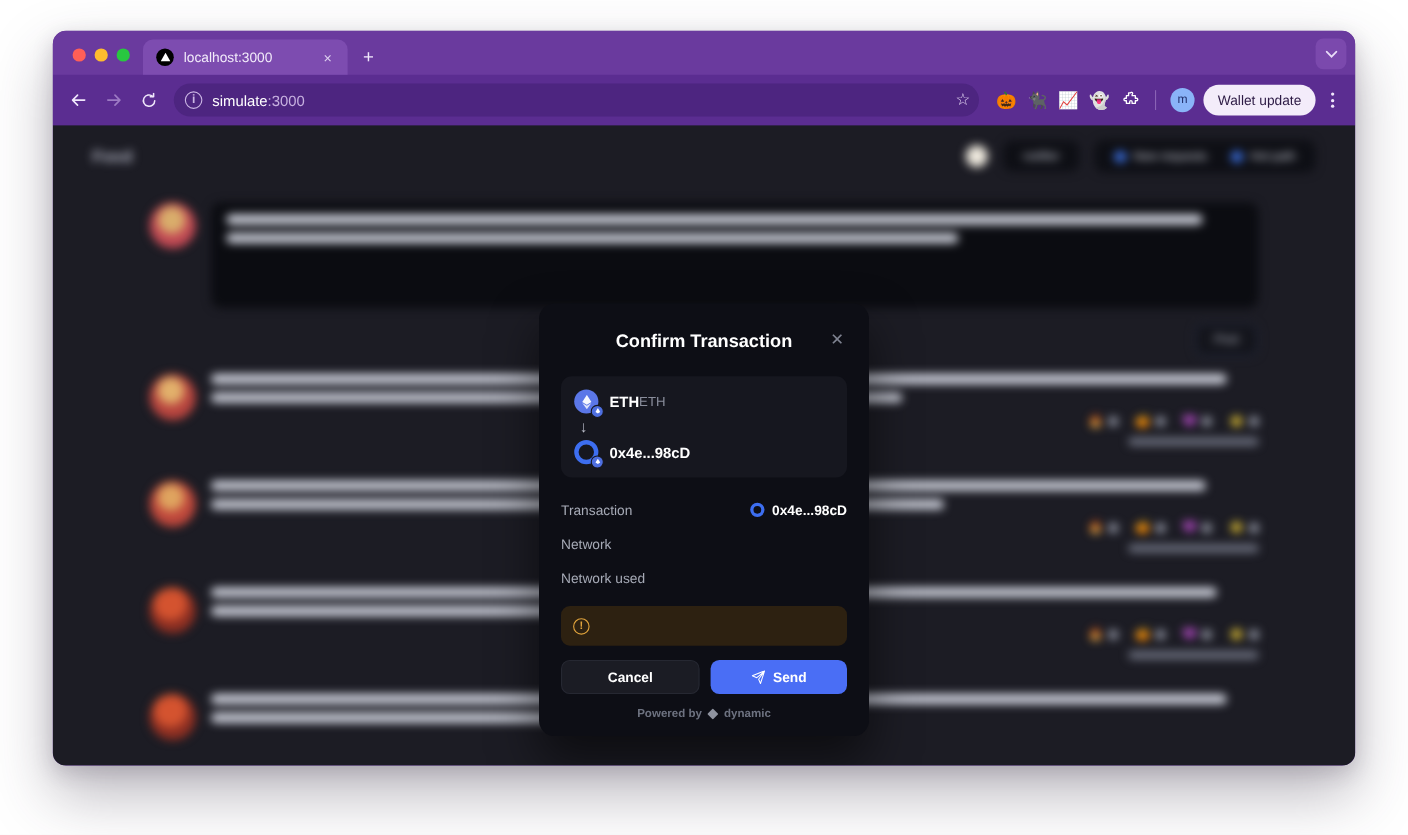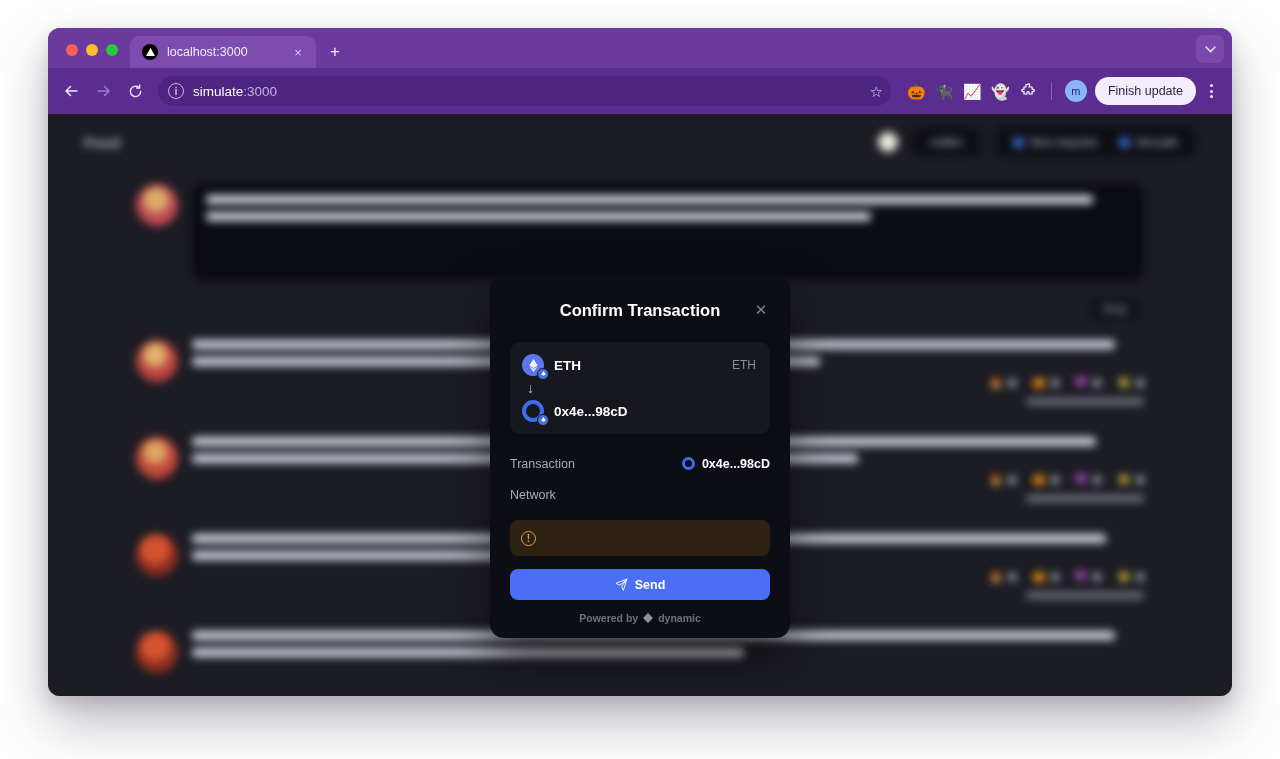--- a/index.html
+++ b/index.html
@@ -221,21 +221,21 @@
     position: absolute; right: -2px; top: 2px;
     width: 22px; height: 22px;
     display: flex; align-items: center; justify-content: center;
     color: #7e8290; font-size: 15px; line-height: 1;
   }
   .token-card {
     background: #16171f; border-radius: 10px;
     padding: 12px 14px 12px 12px;
     margin-bottom: 14px;
   }
-  .token-row { display: flex; align-items: center; justify-content: space-between; }
+  .token-row { display: flex; align-items: center; justify-content: flex-start; }
   .token-left { display: flex; align-items: center; gap: 10px; }
   .tok-icon { position: relative; width: 22px; height: 22px; flex: 0 0 auto; }
   .tok-main {
     width: 22px; height: 22px; border-radius: 50%;
     background: #5b77e8;
     display: flex; align-items: center; justify-content: center;
   }
   .tok-main.ring { background: transparent; border: 4px solid #3d6ef0; }
   .tok-badge {
     position: absolute; right: -5px; bottom: -4px;
@@ -351,21 +351,21 @@
       <span class="ext">👻</span>
       <span class="ext">
         <svg width="16" height="16" viewBox="0 0 16 16">
             <path d="M6 1.5h1.6a1.1 1.1 0 1 1 1.6 1.4V4h2.9v2.3h1.1a1.15 1.15 0 1 1 0 2.3h-1.1V11H9.2V9.6a1.1 1.1 0 1 0-2.2 0V11H4V8.6H2.9a1.15 1.15 0 0 1 0-2.3H4V4h2V1.5z" stroke="#ffffff" stroke-width="1.2" fill="none" stroke-linejoin="round"></path>
           </svg>
       </span>
     </div>
 
     <div class="divider"></div>
     <div class="profile-av">m</div>
-    <div class="finish-update">Finish update</div>
+    <div class="finish-update">Wallet update</div>
     <div class="kebab">
         <i></i>
         <i></i>
         <i></i>
       </div>
   </div>
 
   <div class="viewport">
 
     <div class="page-blur">
@@ -542,27 +542,32 @@
             <span class="detail-label">Transaction</span>
             <span class="detail-value">
               <i class="val-ring"></i>
               <span>0x4e...98cD</span>
             </span>
           </div>
           <div class="detail-row">
             <span class="detail-label">Network</span>
             <span class="detail-value"></span>
           </div>
+          <div class="detail-row">
+            <span class="detail-label">Network used</span>
+            <span class="detail-value"></span>
+          </div>
         </div>
 
         <div class="warning">
           <span class="warn-icon">!</span>
         </div>
 
         <div class="actions">
+          <div class="btn btn-cancel">Cancel</div>
           <div class="btn btn-send">
             <svg width="13" height="13" viewBox="0 0 14 14">
                 <path d="M13 1 1 5.8l4.4 1.8L12.3 2 7.2 9.1 9 13.3z" stroke="#fff" stroke-width="1" fill="none" stroke-linejoin="round"></path>
               </svg>
             <span>Send</span>
           </div>
         </div>
 
         <div class="powered">
           <span>Powered by</span>

